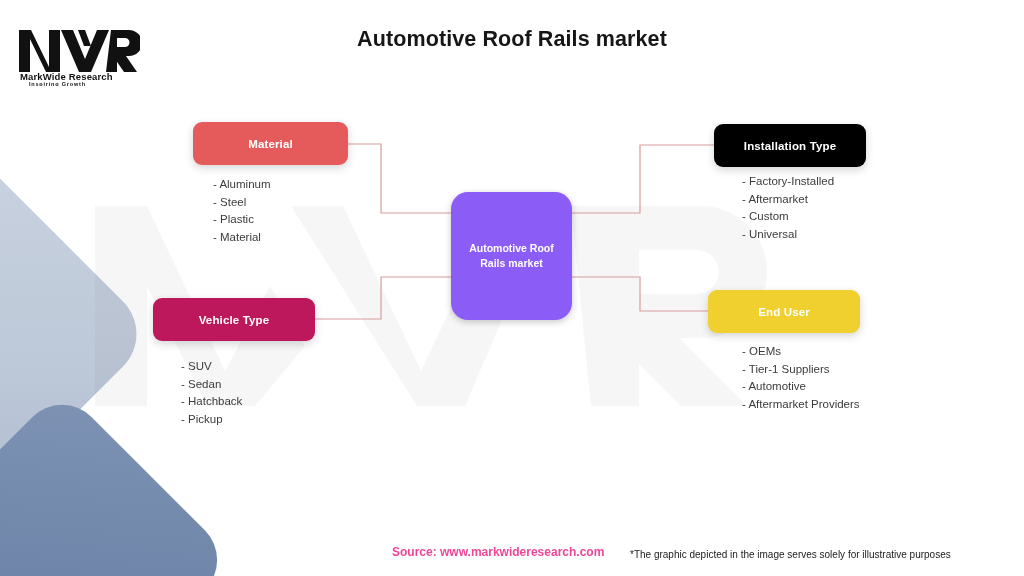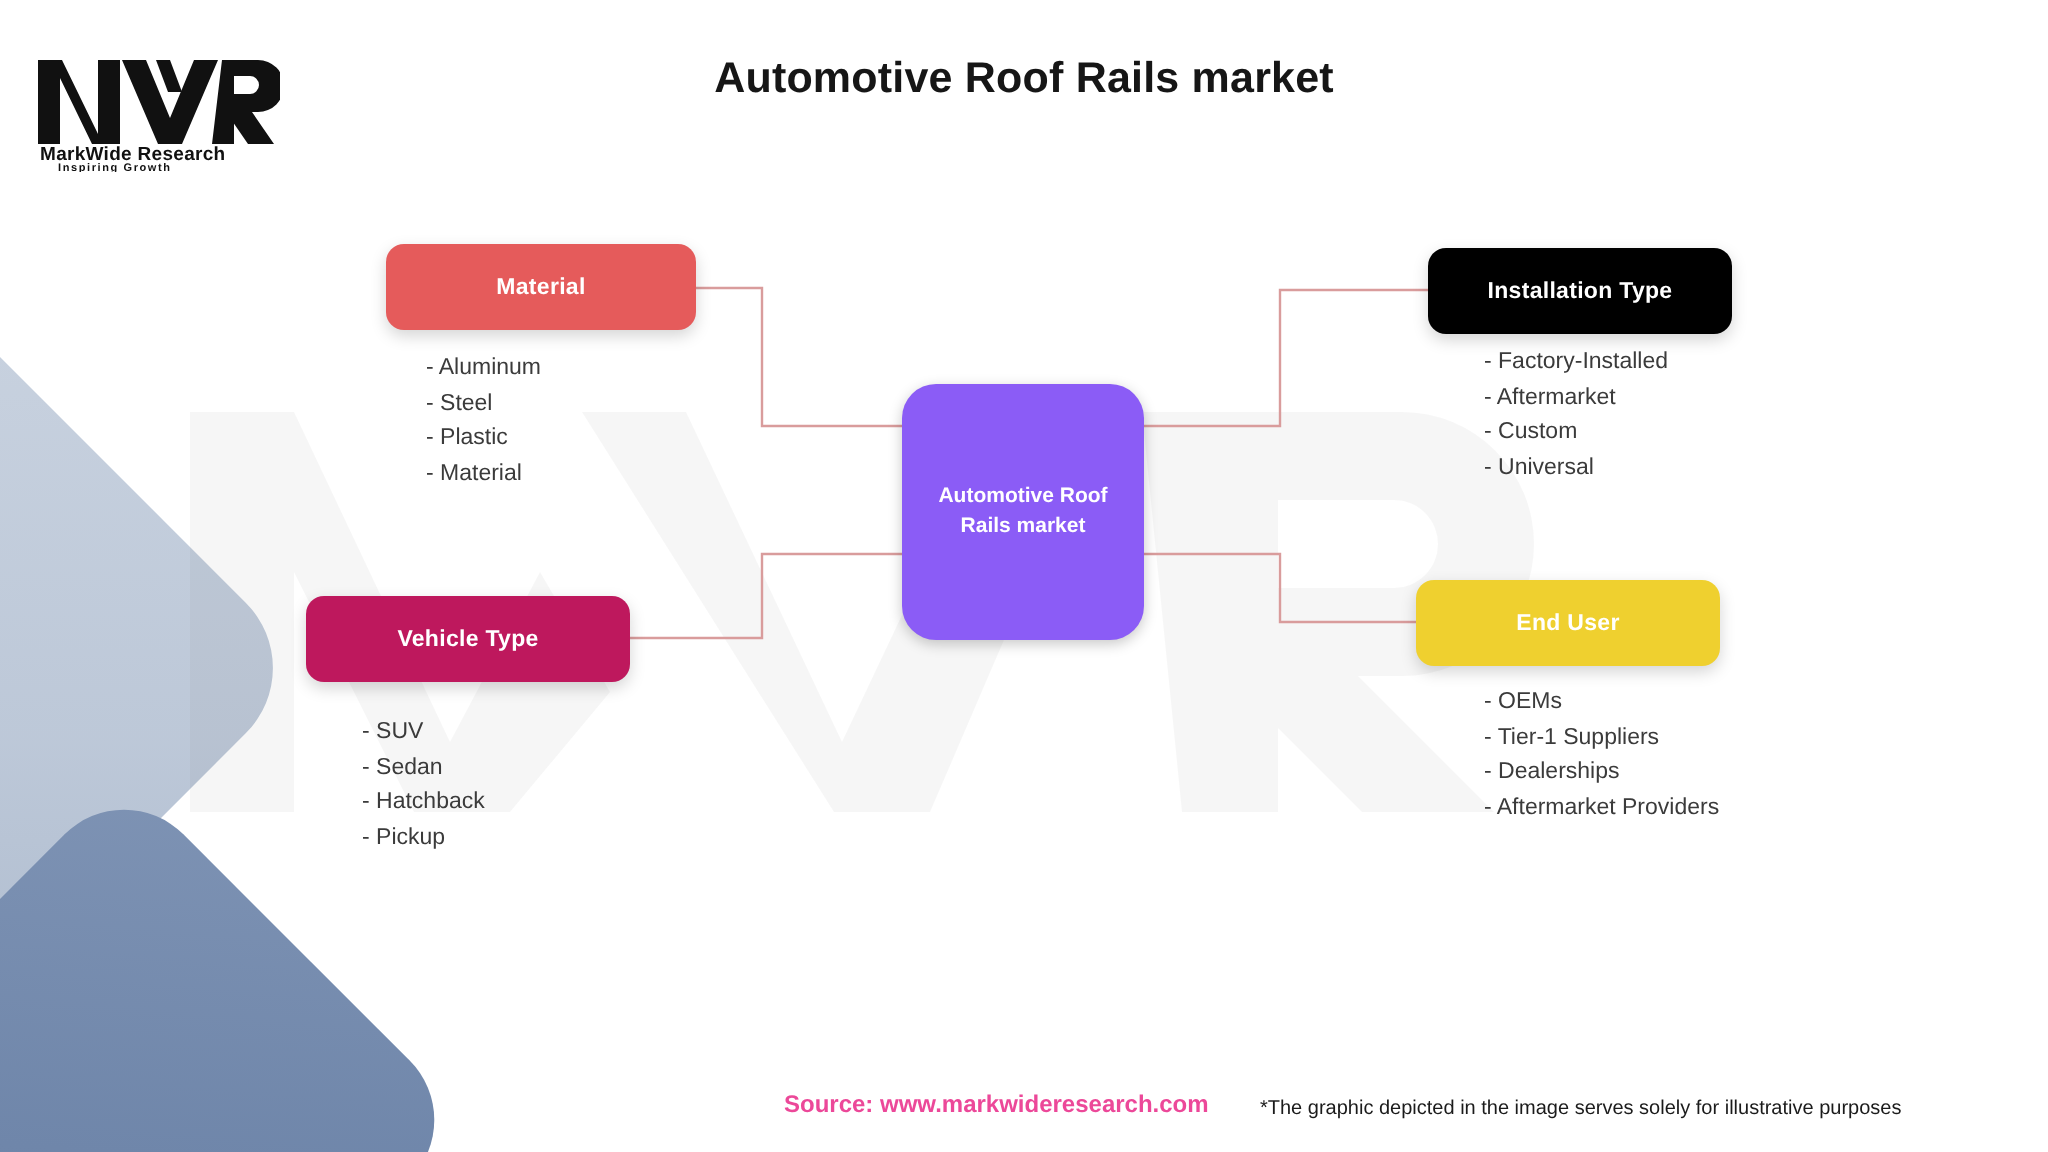--- a/index.html
+++ b/index.html
@@ -244,20 +244,20 @@
     <div class="item">- Hatchback</div>
     <div class="item">- Pickup</div>
   </div>
 
   <div class="pill pill-enduser" style="background: rgb(239, 208, 47);">
     <span class="pill-label">End User</span>
   </div>
   <div class="items items-enduser">
     <div class="item">- OEMs</div>
     <div class="item">- Tier-1 Suppliers</div>
-    <div class="item">- Dealerships</div>
+    <div class="item">- Automotive</div>
     <div class="item">- Aftermarket Providers</div>
   </div>
 
   <div class="source">Source: www.markwideresearch.com</div>
   <div class="disclaimer">*The graphic depicted in the image serves solely for illustrative purposes</div>
 
 </div>
 
 </body></html>

